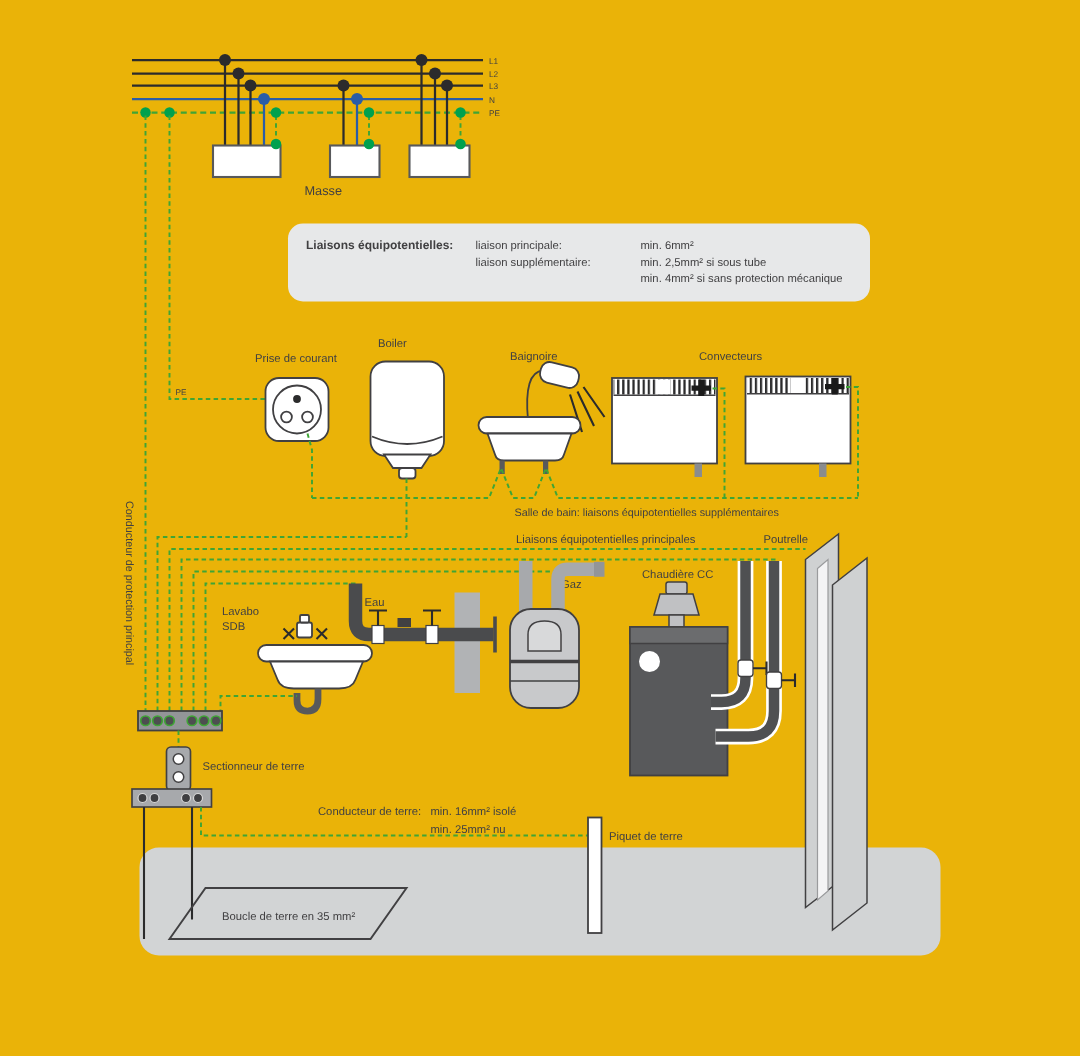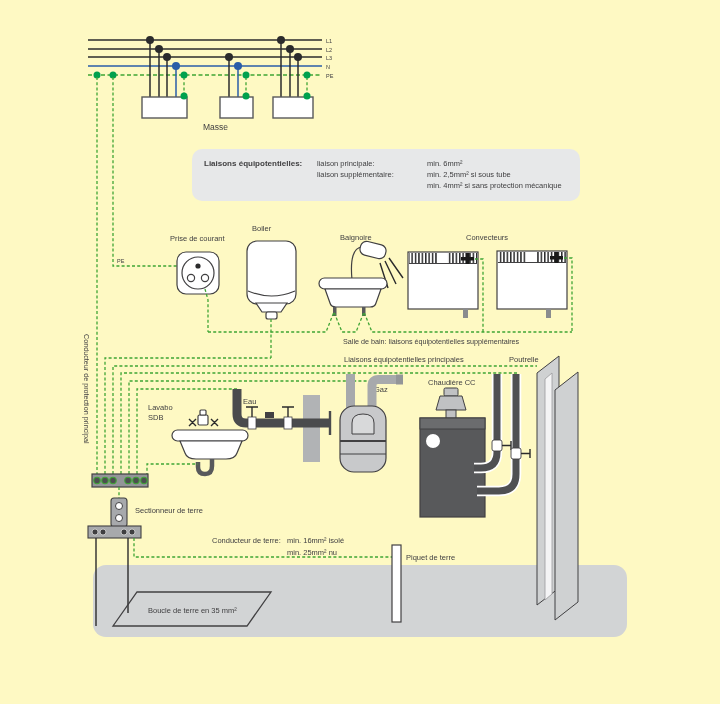--- a/index.html
+++ b/index.html
@@ -1,16 +1,16 @@
 <!DOCTYPE html>
 <html><head>
 <meta charset="utf-8">
 <style>
   html,body{margin:0;padding:0;background:#ffffff}
-  .page{width:720px;height:704px;position:relative;background:#fef9c3;overflow:hidden}
+  .page{width:720px;height:704px;position:relative;background:#eab308;overflow:hidden}
   svg text{font-family:"Liberation Sans","DejaVu Sans",sans-serif;fill:#414042}
   .lbl{font-size:7.5px}
   .lbl2{font-size:7.2px}
   .sm{font-size:5.5px}
   .bold{font-size:8px;font-weight:bold}
   .wire{stroke:#3fa535;stroke-width:1.3;fill:none;stroke-dasharray:3 2.2}
   .pebus{stroke:#3fa535;stroke-width:1.5;fill:none;stroke-dasharray:4 2.5}
   .phase{stroke:#2b2b2c;stroke-width:1.5;fill:none}
   .neutral{stroke:#2a5da8;stroke-width:1.5;fill:none}
   .blk{stroke:#2b2b2c;stroke-width:1.4;fill:none}

